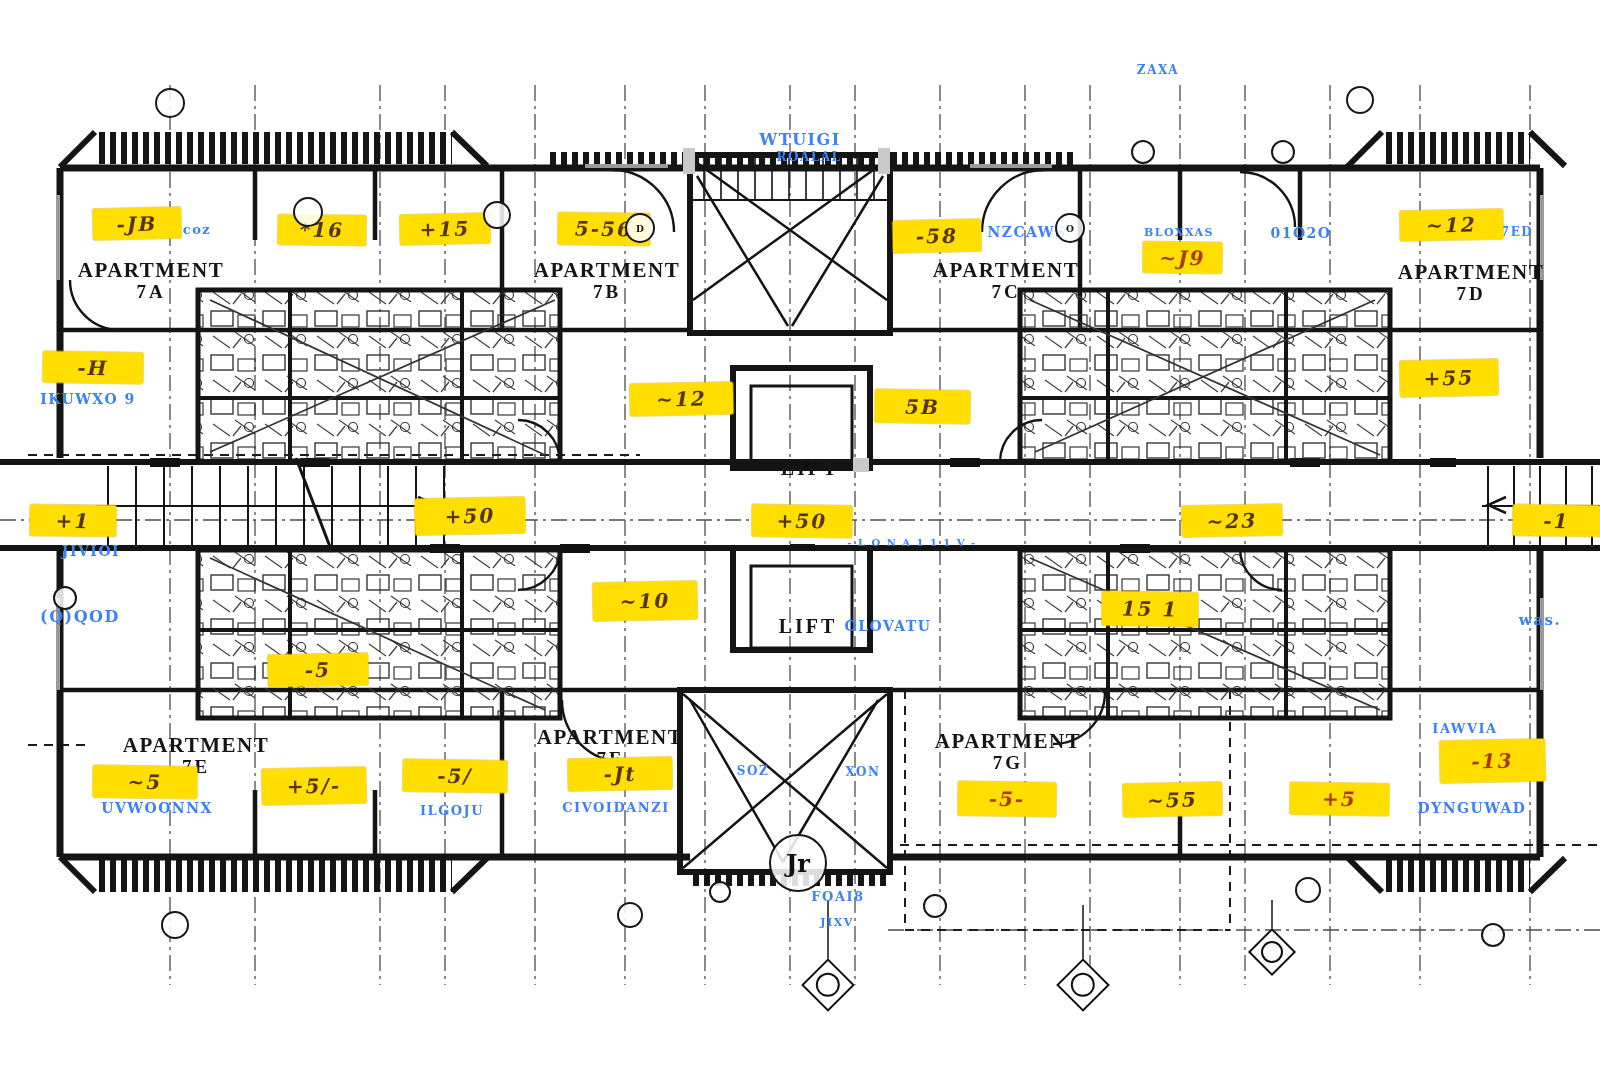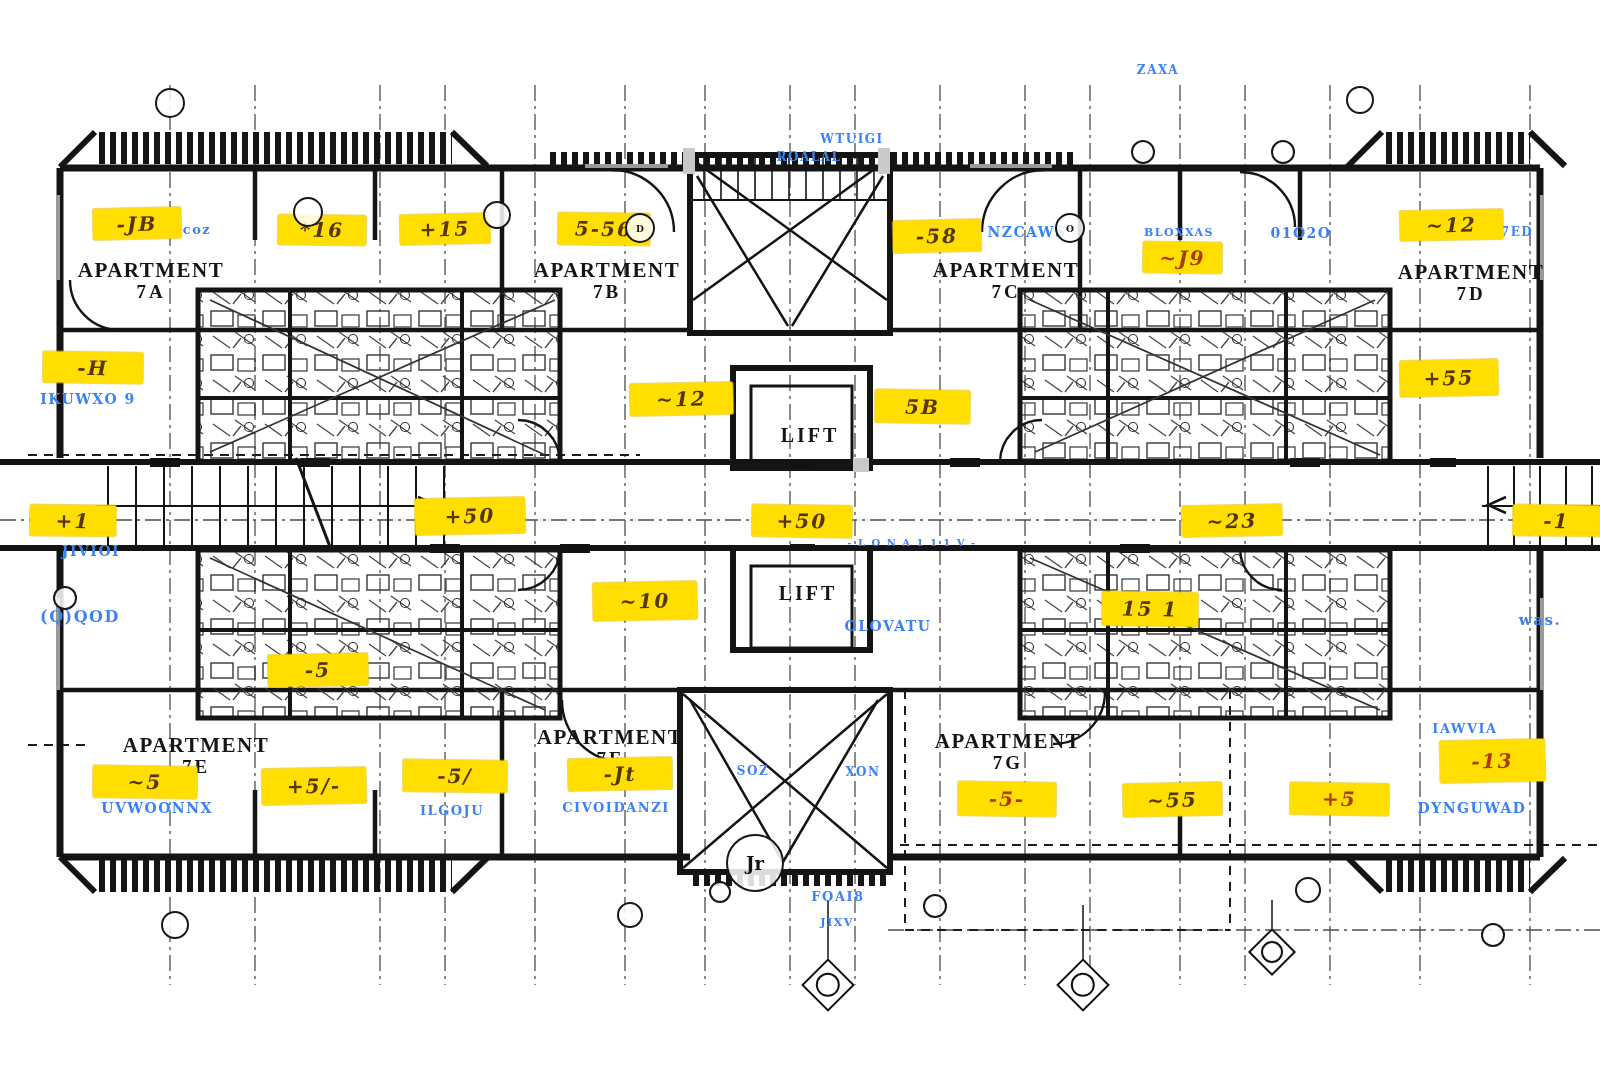--- a/index.html
+++ b/index.html
@@ -8,21 +8,21 @@
   .sheet svg{position:absolute;left:0;top:0;}
   .layer{position:absolute;left:0;top:0;width:1600px;height:1088px;pointer-events:none;}
   .layer *{pointer-events:auto;}
 
   .apt{position:absolute;transform:translate(-50%,-50%);text-align:center;color:#151515;
        font-weight:700;letter-spacing:1.5px;line-height:1.1;white-space:nowrap;}
   .apt .l1{font-size:21px;}
   .apt .l2{font-size:19px;letter-spacing:3px;}
 
   .lift{position:absolute;transform:translate(-50%,-50%);font-weight:700;font-size:20px;
-        letter-spacing:3px;color:#161616;white-space:nowrap;}
+        letter-spacing:3px;color:#161616;white-space:nowrap;margin-top:33px;}
 
   .anno{position:absolute;transform:translate(-50%,-50%);font-family:"DejaVu Serif",serif;
         font-weight:700;color:#3b82f6;letter-spacing:1.5px;white-space:nowrap;}
 
   .tag{position:absolute;display:flex;align-items:center;justify-content:center;
        border-radius:2px;font-family:"DejaVu Serif",serif;font-style:italic;font-weight:700;
        font-size:20px;letter-spacing:2px;box-shadow:0 0 0 1px rgba(222,185,0,.55);}
   .tag:nth-child(odd){transform:rotate(-1.2deg);}
   .tag:nth-child(even){transform:rotate(.8deg);}
 
@@ -226,21 +226,21 @@
         <div class="l2">7F</div>
       </div>
       <div class="apt" style="left: 1008px; top: 752px;">
         <div class="l1">APARTMENT</div>
         <div class="l2">7G</div>
       </div>
       <div class="lift" style="left: 810px; top: 435px;">LIFT</div>
       <div class="lift" style="left: 808px; top: 593px;">LIFT</div>
       <div class="anno" style="left: 197px; top: 229px; font-size: 13px;">coz</div>
       <div class="anno" style="left: 1158px; top: 70px; font-size: 12px;">ZAXA</div>
-      <div class="anno" style="left: 852px; top: 139px; font-size: 12px;">WTUIGI</div>
+      <div class="anno" style="left: 800px; top: 139px; font-size: 16px;">WTUIGI</div>
       <div class="anno" style="left: 809px; top: 157px; font-size: 12px;">ROALAL</div>
       <div class="anno" style="left: 1027px; top: 232px; font-size: 14px;">NZCAWS</div>
       <div class="anno" style="left: 1179px; top: 232px; font-size: 11px;">BLOXXAS</div>
       <div class="anno" style="left: 1301px; top: 233px; font-size: 14px;">01O2O</div>
       <div class="anno" style="left: 1517px; top: 232px; font-size: 12px;">7ED</div>
       <div class="anno" style="left: 88px; top: 399px; font-size: 14px;">IKUWXO 9</div>
       <div class="anno" style="left: 91px; top: 551px; font-size: 14px;">JIVIOI</div>
       <div class="anno" style="left: 80px; top: 616px; font-size: 16px;">(Q)QOD</div>
       <div class="anno" style="left: 888px; top: 626px; font-size: 14px;">OLOVATU</div>
       <div class="anno" style="left: 1540px; top: 620px; font-size: 15px;">was.</div>
@@ -290,21 +290,21 @@
       <div class="bubble" style="left: 308px; top: 212px; width: 26px; height: 26px; font-size: 9.1px;"></div>
       <div class="bubble" style="left: 497px; top: 215px; width: 24px; height: 24px; font-size: 9px;"></div>
       <div class="bubble" style="left: 640px; top: 228px; width: 26px; height: 26px; font-size: 9.1px;">D</div>
       <div class="bubble" style="left: 1070px; top: 228px; width: 26px; height: 26px; font-size: 9.1px;">O</div>
       <div class="bubble" style="left: 1143px; top: 152px; width: 20px; height: 20px; font-size: 9px;"></div>
       <div class="bubble" style="left: 1283px; top: 152px; width: 20px; height: 20px; font-size: 9px;"></div>
       <div class="bubble" style="left: 1360px; top: 100px; width: 24px; height: 24px; font-size: 9px;"></div>
       <div class="bubble" style="left: 65px; top: 598px; width: 20px; height: 20px; font-size: 9px;"></div>
       <div class="bubble" style="left: 175px; top: 925px; width: 24px; height: 24px; font-size: 9px;"></div>
       <div class="bubble" style="left: 630px; top: 915px; width: 22px; height: 22px; font-size: 9px;"></div>
-      <div class="bubble" style="left: 755px; top: 863px; width: 54px; height: 54px; font-size: 18px;">Jr</div>
+      <div class="bubble" style="left: 798px; top: 863px; width: 54px; height: 54px; font-size: 24px;">Jr</div>
       <div class="bubble" style="left: 720px; top: 892px; width: 18px; height: 18px; font-size: 9px;"></div>
       <div class="bubble" style="left: 935px; top: 906px; width: 20px; height: 20px; font-size: 9px;"></div>
       <div class="bubble" style="left: 1308px; top: 890px; width: 22px; height: 22px; font-size: 9px;"></div>
       <div class="bubble" style="left: 1493px; top: 935px; width: 20px; height: 20px; font-size: 9px;"></div>
       <div class="diamond" style="left: 828px; top: 985px; width: 34px; height: 34px;">
         <div class="inner"></div>
       </div>
       <div class="diamond" style="left: 1083px; top: 985px; width: 34px; height: 34px;">
         <div class="inner"></div>
       </div>

